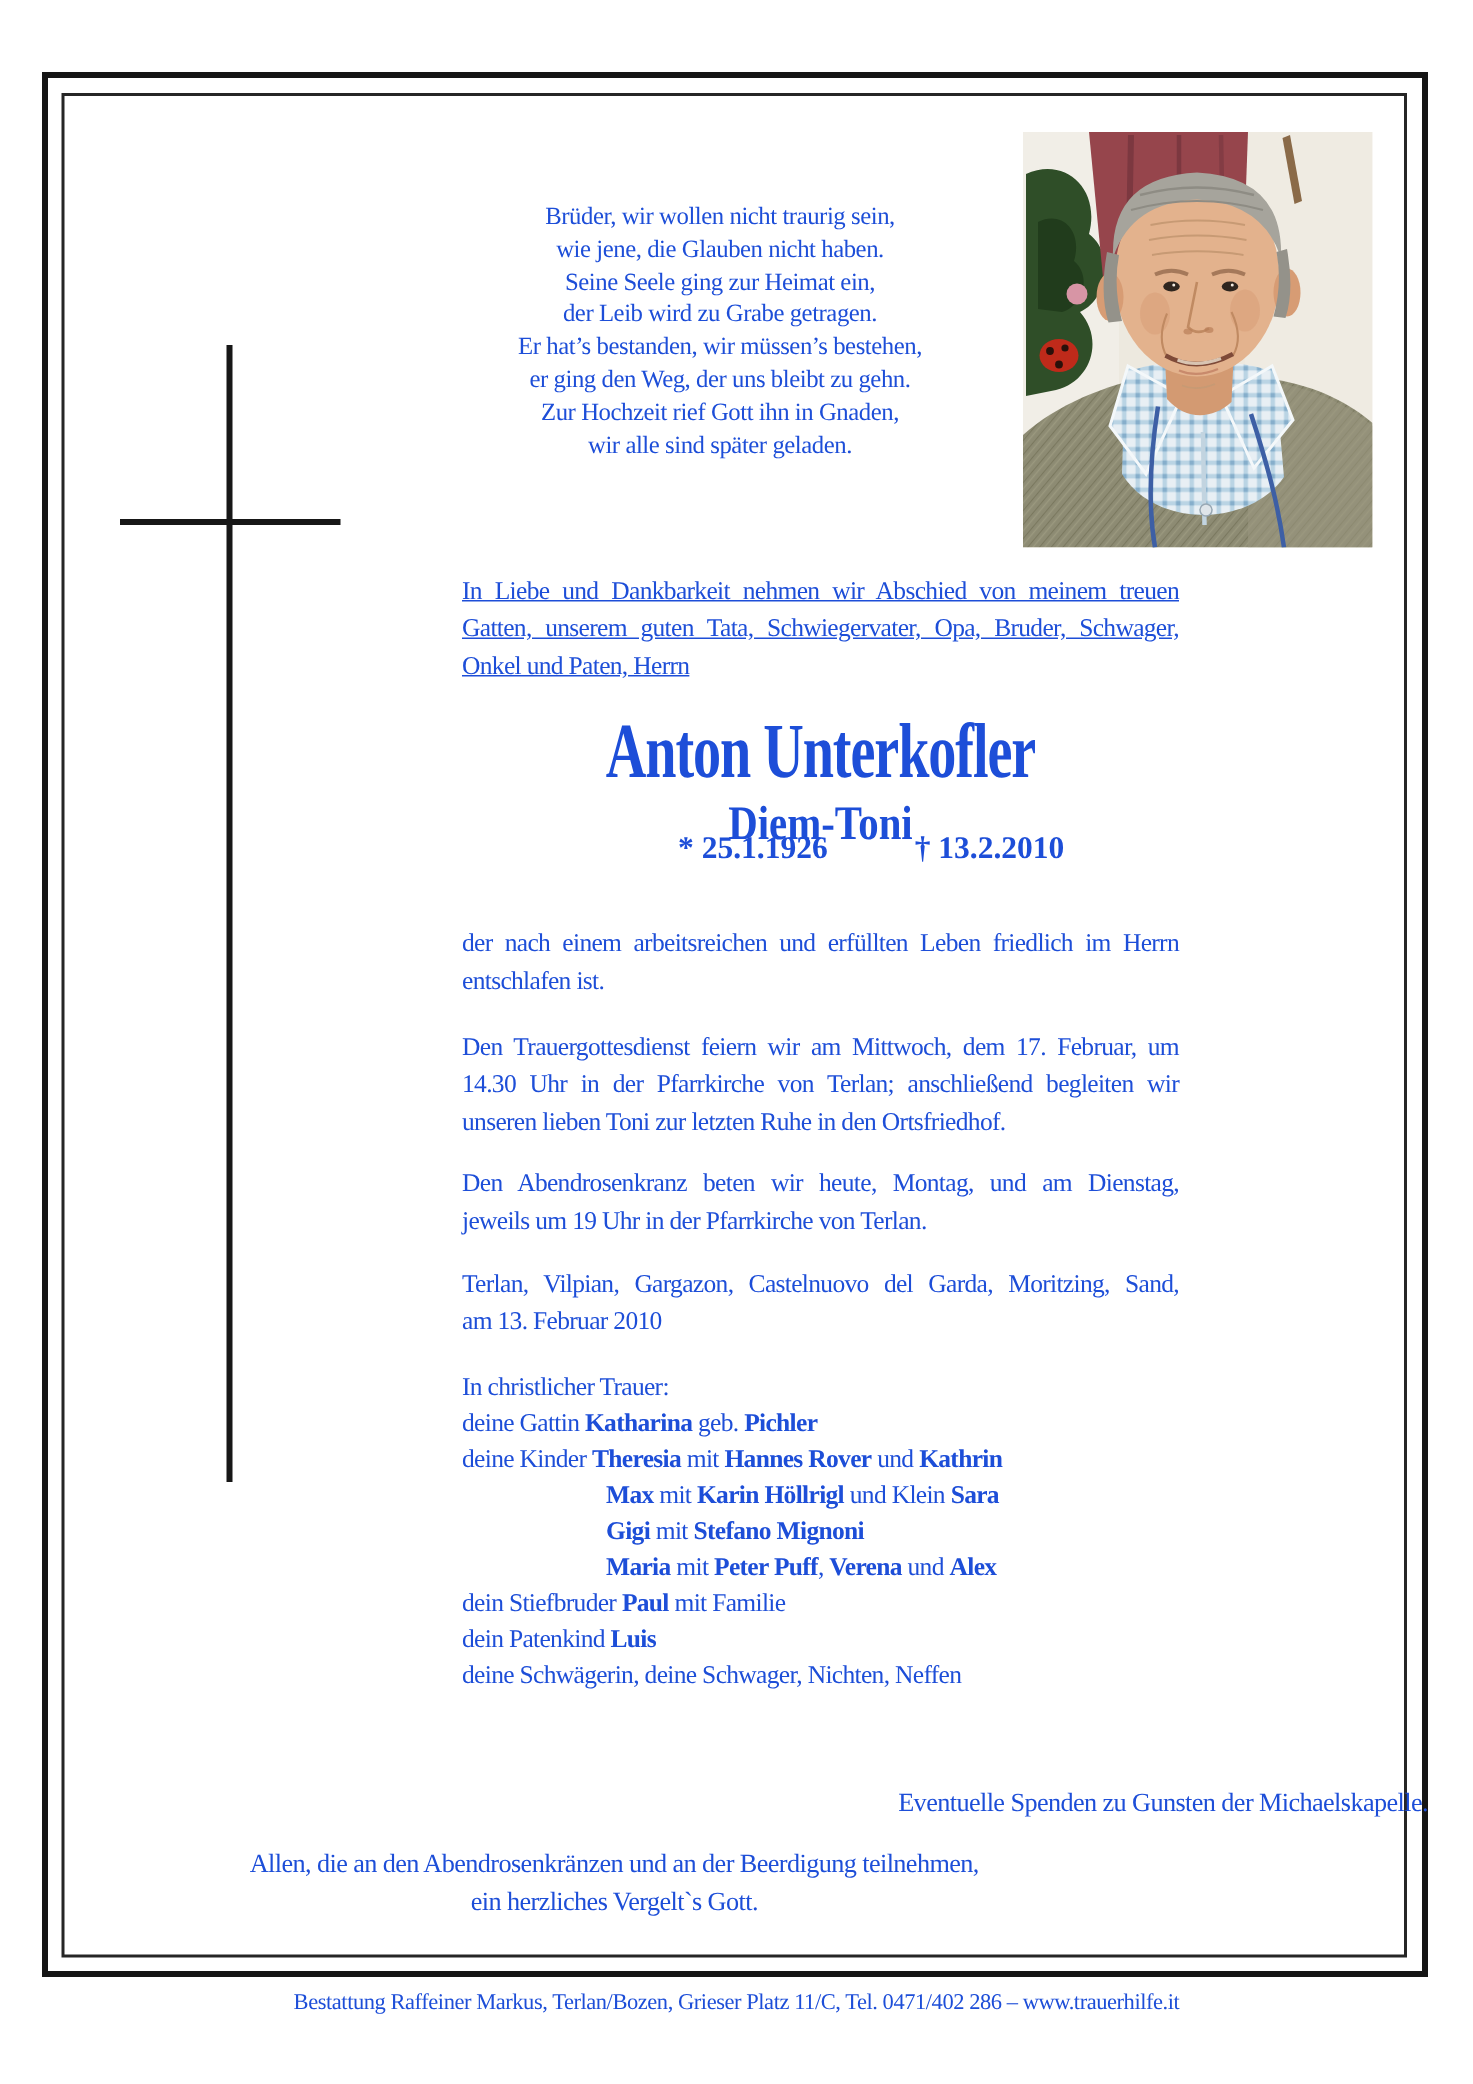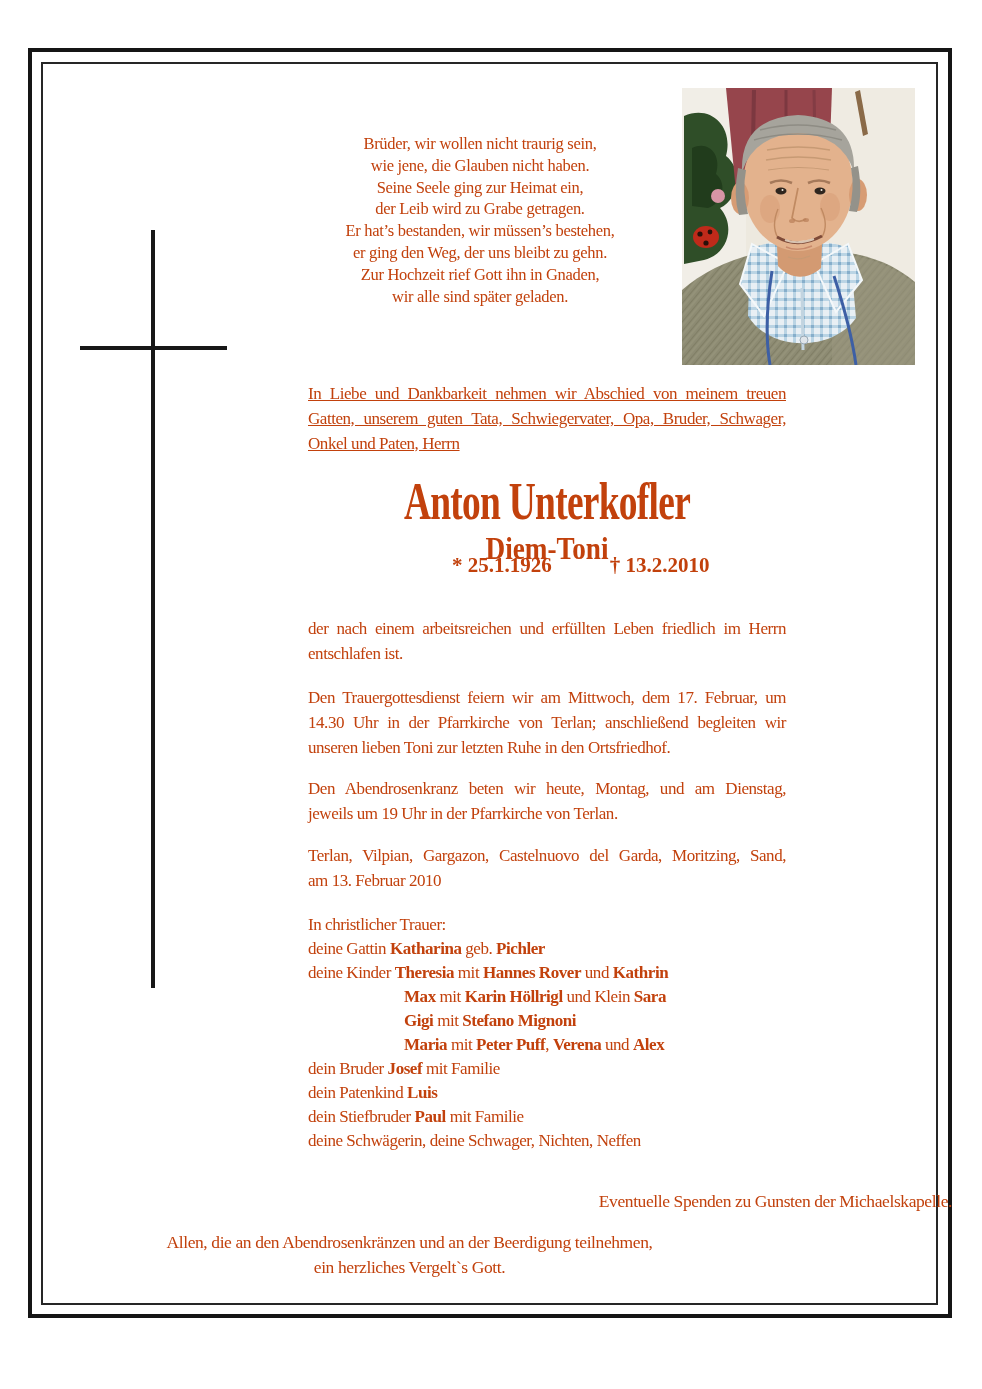--- a/index.html
+++ b/index.html
@@ -1,17 +1,17 @@
 <!DOCTYPE html>
 <html><head>
 <meta charset="utf-8">
 <style>
   html,body{margin:0;padding:0;background:#ffffff;}
   .page{position:relative;width:982px;height:1389px;background:#ffffff;
-        font-family:"Liberation Serif",serif;color:#c2410c;overflow:hidden;}
+        font-family:"Liberation Serif",serif;color:#1d4ed8;overflow:hidden;}
   .frame-outer{position:absolute;left:28px;top:48px;width:924px;height:1270px;
         border:4px solid #151515;box-sizing:border-box;}
   .frame-inner{position:absolute;left:41px;top:62px;width:897px;height:1243px;
         border:2px solid #262626;box-sizing:border-box;}
   .cross-v{position:absolute;left:151px;top:230px;width:4px;height:758px;background:#171717;}
   .cross-h{position:absolute;left:80px;top:346px;width:147px;height:4px;background:#171717;}
   .photo{position:absolute;left:682px;top:88px;width:233px;height:277px;}
   .photo svg{display:block;width:233px;height:277px;}
 
   .block{position:absolute;}
@@ -182,27 +182,27 @@
     </div>
 
   <div class="block col body-text mourners">
     <div class="ln">In christlicher Trauer:</div>
     <div>
         <div class="ln"><span>deine Gattin </span><span class="b">Katharina</span><span> geb. </span><span class="b">Pichler</span></div>
         <div class="ln"><span>deine Kinder </span><span class="b">Theresia</span><span> mit </span><span class="b">Hannes Rover</span><span> und </span><span class="b">Kathrin</span></div>
         <div class="ln ind"><span class="b">Max</span><span> mit </span><span class="b">Karin Höllrigl</span><span> und Klein </span><span class="b">Sara</span></div>
         <div class="ln ind"><span class="b">Gigi</span><span> mit </span><span class="b">Stefano Mignoni</span></div>
         <div class="ln ind"><span class="b">Maria</span><span> mit </span><span class="b">Peter Puff</span><span>, </span><span class="b">Verena</span><span> und </span><span class="b">Alex</span></div>
-        <div class="ln"><span>dein Bruder </span><span class="b">Josef</span><span> mit Familie</span></div>
+        <div class="ln"><span>dein Stiefbruder </span><span class="b">Paul</span><span> mit Familie</span></div>
         <div class="ln"><span>dein Patenkind </span><span class="b">Luis</span></div>
-        <div class="ln"><span>dein Stiefbruder </span><span class="b">Paul</span><span> mit Familie</span></div>
         <div class="ln"><span>deine Schwägerin, deine Schwager, Nichten, Neffen</span></div>
       </div>
   </div>
 
   <div class="block donations">Eventuelle Spenden zu Gunsten der Michaelskapelle.</div>
   <div class="block thanks">
       <div class="ln">Allen, die an den Abendrosenkränzen und an der Beerdigung teilnehmen,</div>
       <div class="ln">ein herzliches Vergelt`s Gott.</div>
     </div>
 
+  <div class="block footer">Bestattung Raffeiner Markus, Terlan/Bozen, Grieser Platz 11/C, Tel. 0471/402 286 – www.trauerhilfe.it</div>
 
 </div>
 
 </body></html>

